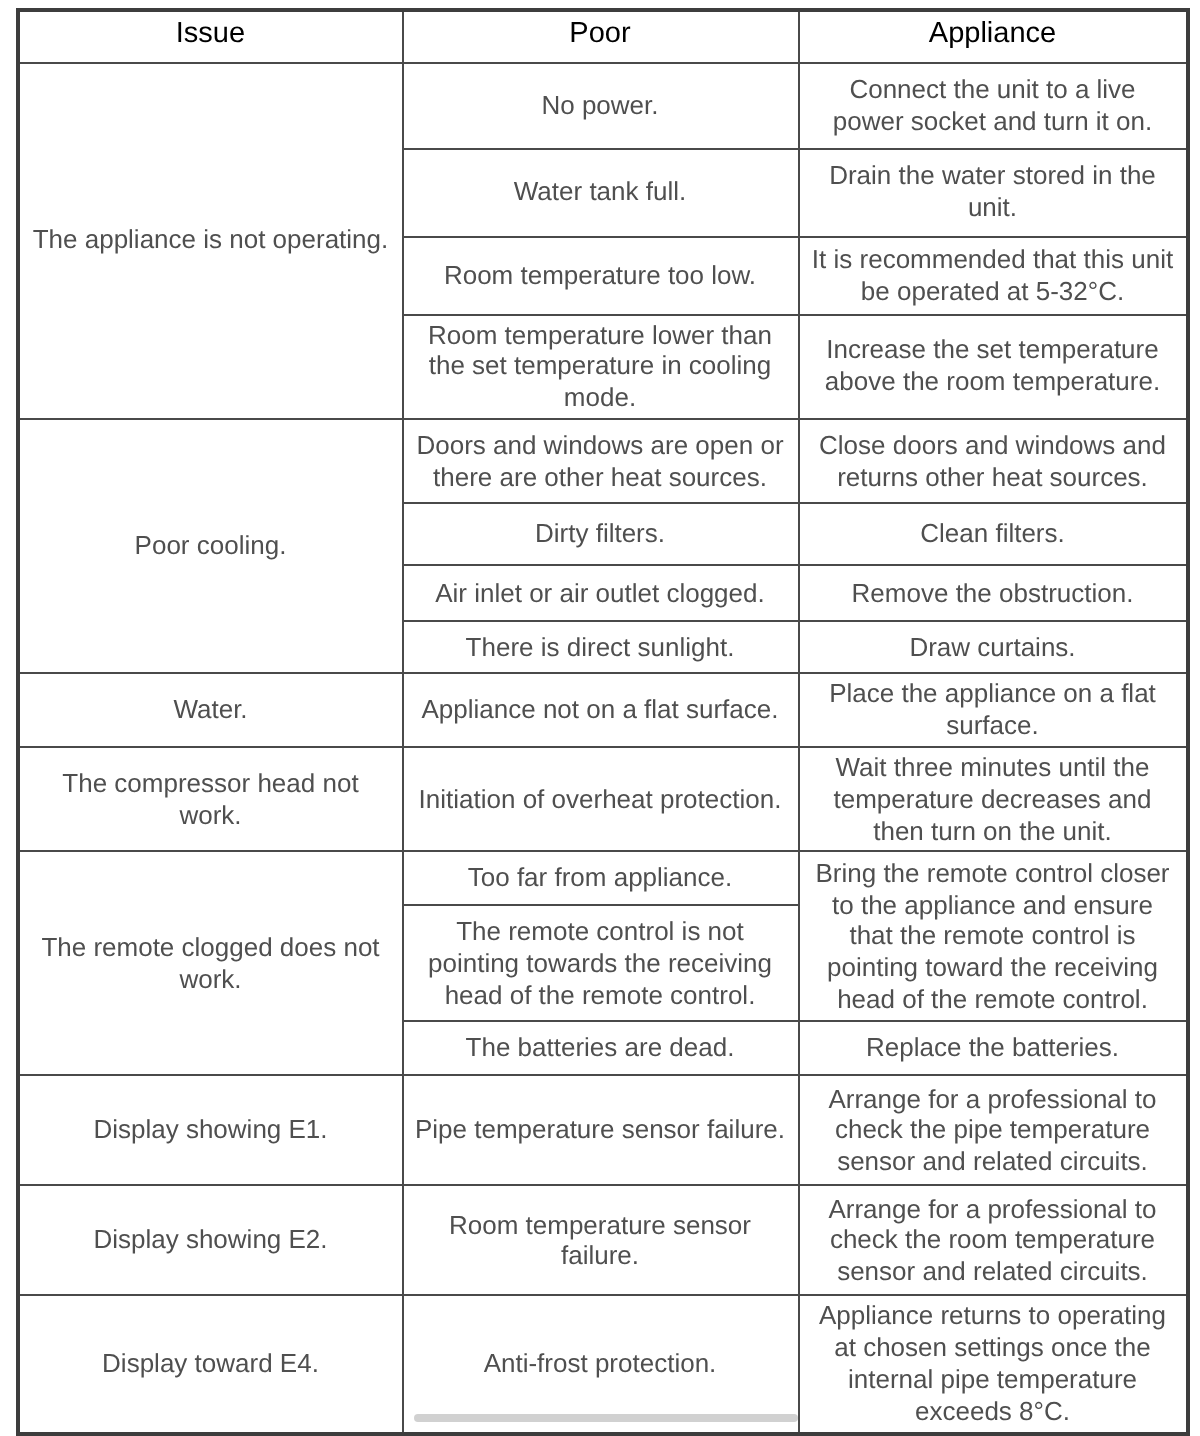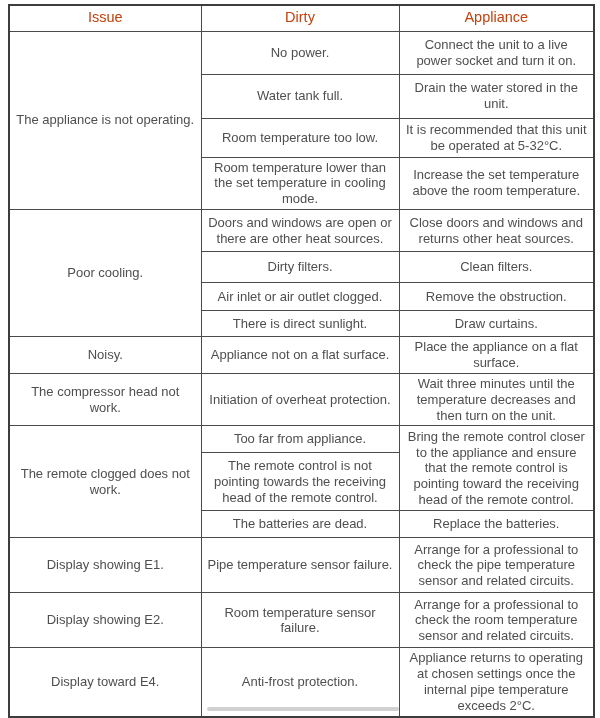--- a/index.html
+++ b/index.html
@@ -34,21 +34,21 @@
     padding: 2px 6px;
     font-weight: 400;
     font-size: 13px;
     line-height: 1.22;
     color: #4f4f4f;
     overflow: hidden;
   }
   th {
     font-size: 14.5px;
     font-weight: 400;
-    color: #c2410c;
+    color: #000000;
   }
   .scan-artifact {
     position: absolute;
     left: 207px;
     top: 707px;
     width: 192px;
     height: 4px;
     background: #c2c2c2;
     opacity: 0.75;
     border-radius: 2px;
@@ -59,21 +59,21 @@
 
 <table class="troubleshooting">
   <colgroup>
     <col class="c-issue">
     <col class="c-cause">
     <col class="c-res">
   </colgroup>
   <thead>
     <tr style="height:26px">
       <th>Issue</th>
-      <th>Dirty</th>
+      <th>Poor</th>
       <th>Appliance</th>
     </tr>
   </thead>
   <tbody>
 
     <tr style="height:43px">
       <td rowspan="4">The appliance is not operating.</td>
       <td>No power.</td>
       <td>Connect the unit to a live power socket and turn it on.</td>
     </tr>
@@ -102,21 +102,21 @@
     <tr style="height:28px">
       <td>Air inlet or air outlet clogged.</td>
       <td>Remove the obstruction.</td>
     </tr>
     <tr style="height:26px">
       <td>There is direct sunlight.</td>
       <td>Draw curtains.</td>
     </tr>
 
     <tr style="height:35px">
-      <td>Noisy.</td>
+      <td>Water.</td>
       <td>Appliance not on a flat surface.</td>
       <td>Place the appliance on a flat surface.</td>
     </tr>
 
     <tr style="height:50px">
       <td>The compressor head not work.</td>
       <td>Initiation of overheat protection.</td>
       <td>Wait three minutes until the temperature decreases and then turn on the unit.</td>
     </tr>
 
@@ -141,18 +141,18 @@
 
     <tr style="height:55px">
       <td>Display showing E2.</td>
       <td>Room temperature sensor failure.</td>
       <td>Arrange for a professional to check the room temperature sensor and related circuits.</td>
     </tr>
 
     <tr style="height:66px">
       <td>Display toward E4.</td>
       <td>Anti-frost protection.</td>
-      <td>Appliance returns to operating at chosen settings once the internal pipe temperature exceeds 2°C.</td>
+      <td>Appliance returns to operating at chosen settings once the internal pipe temperature exceeds 8°C.</td>
     </tr>
   </tbody>
 </table>
 
 <div class="scan-artifact"></div>
 
 </body></html>

